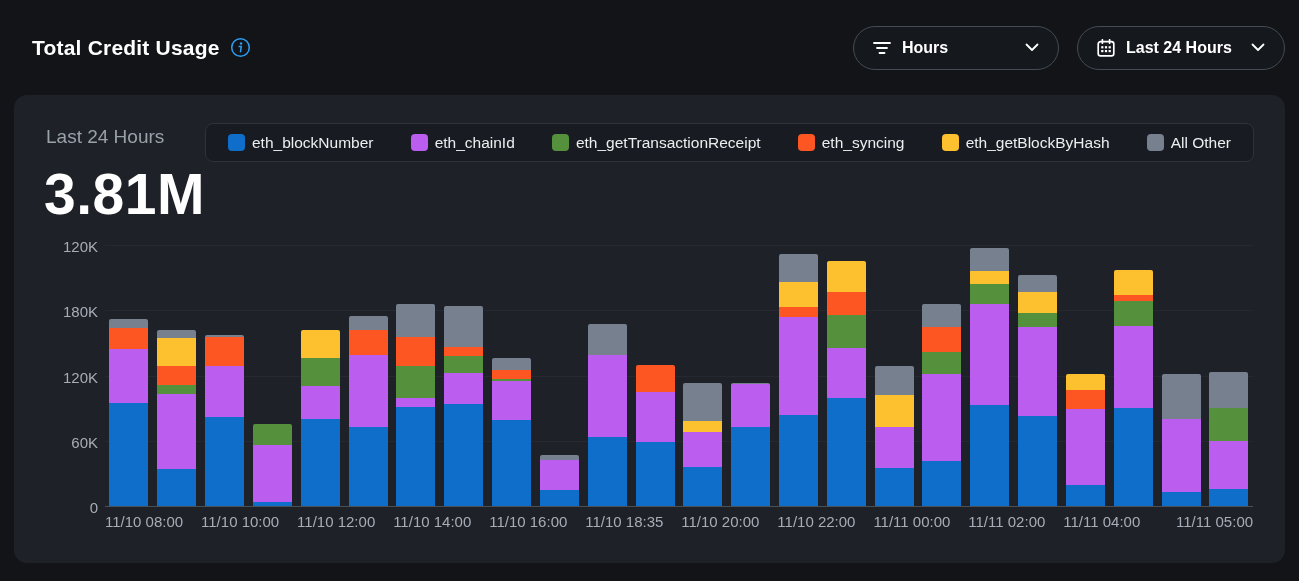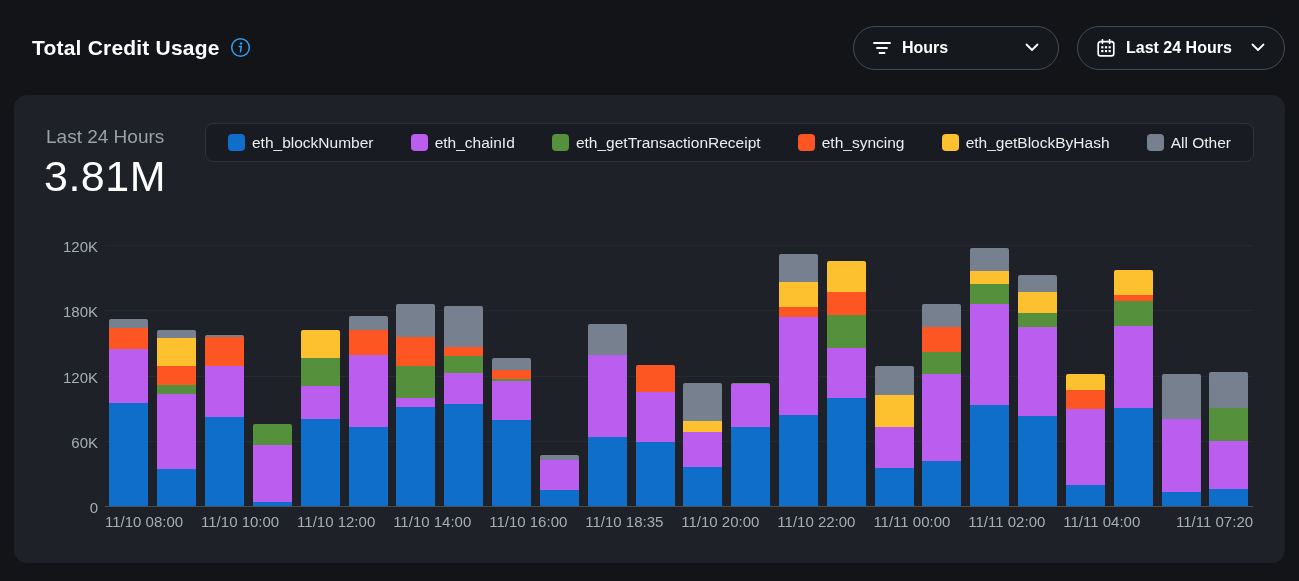--- a/index.html
+++ b/index.html
@@ -18,21 +18,21 @@
     border:1px solid #454c55; border-radius:999px; background:#15181d;
     color:#ffffff; font-size:16px; font-weight:600; padding:0 19px; cursor:pointer; }
   .pill .chev { margin-left:auto; }
   .pill.method { width:206px; }
   .pill.range { width:208px; }
 
   
   .card { position:absolute; left:14px; top:95px; width:1271px; height:468px;
     background:#1e2127; border-radius:13px; }
   .stat-label { position:absolute; left:32px; top:31px; font-size:19px; color:#99a1ab; }
-  .stat-value { position:absolute; left:30px; top:57px; font-size:43px; font-weight:400;
+  .stat-value { position:absolute; left:30px; top:66px; font-size:57px; font-weight:700;
     color:#ffffff; letter-spacing:0.5px; }
 
   .legend { position:absolute; left:191px; top:28px; right:31px; height:39px;
     background:#181b21; border:1px solid #2e333a; border-radius:8px;
     display:flex; align-items:center; justify-content:space-between; padding:0 22px; }
   .legend-item { display:flex; align-items:center; gap:7px; cursor:pointer; }
   .legend-swatch { width:17px; height:17px; border-radius:4px; flex:none; }
   .legend-label { color:#eceef0; font-size:15.5px;text-align:right; }
 
   
@@ -357,15 +357,15 @@
       <div class="x-slot"><span></span></div>
       <div class="x-slot"><span>11/10 22:00</span></div>
       <div class="x-slot"><span></span></div>
       <div class="x-slot"><span>11/11 00:00</span></div>
       <div class="x-slot"><span></span></div>
       <div class="x-slot"><span>11/11 02:00</span></div>
       <div class="x-slot"><span></span></div>
       <div class="x-slot"><span>11/11 04:00</span></div>
       <div class="x-slot"><span></span></div>
       <div class="x-slot"><span></span></div>
-      <div class="x-slot"><span>11/11 07:20</span></div>
+      <div class="x-slot"><span>11/11 05:00</span></div>
     </div>
 </div>
 
 </body></html>

